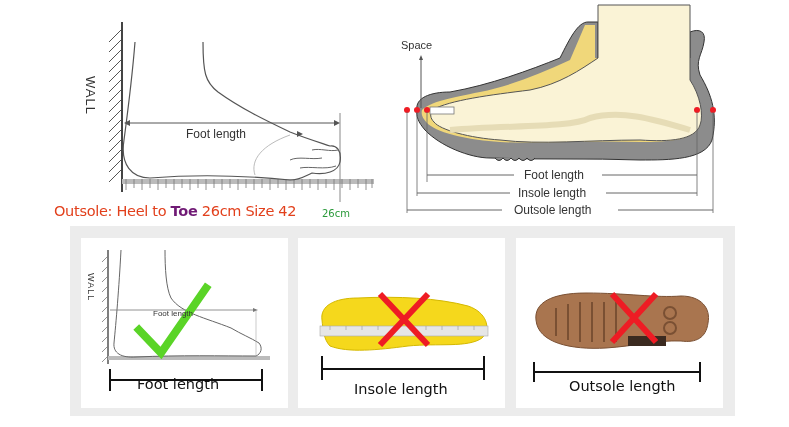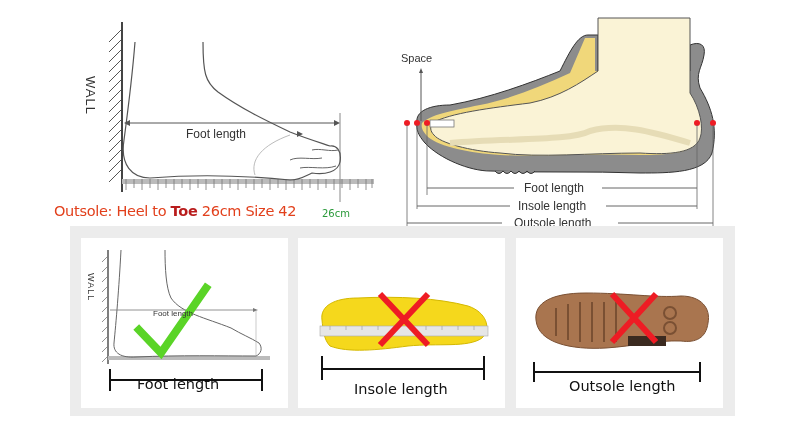--- a/index.html
+++ b/index.html
@@ -1,20 +1,20 @@
 <!DOCTYPE html>
 <html><head>
 <meta charset="utf-8">
 <style>
   html,body{margin:0;padding:0;background:#fff;}
   body{width:789px;height:427px;position:relative;overflow:hidden;font-family:"Liberation Sans",sans-serif;}
   .abs{position:absolute;}
   svg{position:absolute;left:0;top:0;overflow:visible;}
   .example{left:54px;top:203px;font-size:14.5px;color:#e2401c;font-family:"DejaVu Sans",sans-serif;letter-spacing:-0.3px;white-space:nowrap;}
-  .example .toe{color:#b91c1c;font-weight:bold;}
+  .example .toe{color:#701a75;font-weight:bold;}
   .cm26{left:322px;top:208px;font-size:10px;color:#2a9a3a;font-weight:normal;font-family:"DejaVu Sans",sans-serif;}
   .lbl{font-size:12px;color:#333;font-family:"Liberation Sans",sans-serif;white-space:nowrap;}
   .bottom-bg{left:70px;top:226px;width:665px;height:190px;background:#ececec;}
   .panel{top:238px;width:207px;height:170px;background:#fff;}
   .plabel{font-size:14.5px;color:#111;font-family:"DejaVu Sans",sans-serif;white-space:nowrap;position:absolute;}
   .wall{font-size:13px;color:#333;letter-spacing:1px;transform:rotate(90deg);transform-origin:left top;white-space:nowrap;}
 </style>
 </head>
 <body>
 
@@ -89,21 +89,21 @@
   </svg>
   <div class="abs wall" style="left:98px;top:76px;">WALL</div>
   <div class="abs lbl" style="left:186px;top:127px;">Foot length</div>
 </div>
 
 <div class="abs example">
   <span>Outsole: Heel to </span><span class="toe">Toe</span><span> 26cm Size 42</span>
 </div>
 <div class="abs cm26">26cm</div>
 
-<div class="abs" style="left:390px;top:0;width:399px;height:230px;margin-top:13px;">
+<div class="abs" style="left:390px;top:0;width:399px;height:230px;">
   <svg width="399" height="230">
 
     <path d="M27 110 C25 98 40 92 60 92 C100 85 140 70 170 58 C180 38 188 22 198 22 L208 22 L208 58 L300 58 L300 32 C310 28 316 32 314 42 C312 55 305 60 310 75 C322 95 328 115 322 140 C315 160 280 160 250 160 C200 158 150 160 100 158 C80 158 50 146 35 130 C28 122 26 116 27 110 Z" fill="#8c8c8c" stroke="#333" stroke-width="1"></path>
 
     <path d="M105 158 q4 5 8 0 q4 5 8 0 q4 5 8 0 q4 5 8 0 q4 5 8 0" fill="#8c8c8c" stroke="#333" stroke-width="1"></path>
 
     <path d="M32 110 C40 102 60 98 90 92 C120 86 150 74 180 60 L195 25 L205 25 L205 58 L297 58 L297 80 C305 95 312 115 310 125 C305 140 280 142 250 142 C200 140 150 144 110 142 C80 140 50 134 38 124 C32 118 31 114 32 110 Z" fill="#f0d77a"></path>
 
     <path d="M42 110 C60 100 100 95 140 90 C170 84 190 70 208 58 L208 5 L300 5 L300 80 C310 95 314 115 310 125 C305 140 280 142 250 140 C200 140 150 145 110 140 C80 138 50 130 44 122 C40 118 40 114 42 110 Z" fill="#faf3d6" stroke="#555" stroke-width="1"></path>
     <path d="M60 130 C120 125 180 128 200 118 C230 110 260 118 300 130" fill="none" stroke="#e6dcb6" stroke-width="6"></path>

